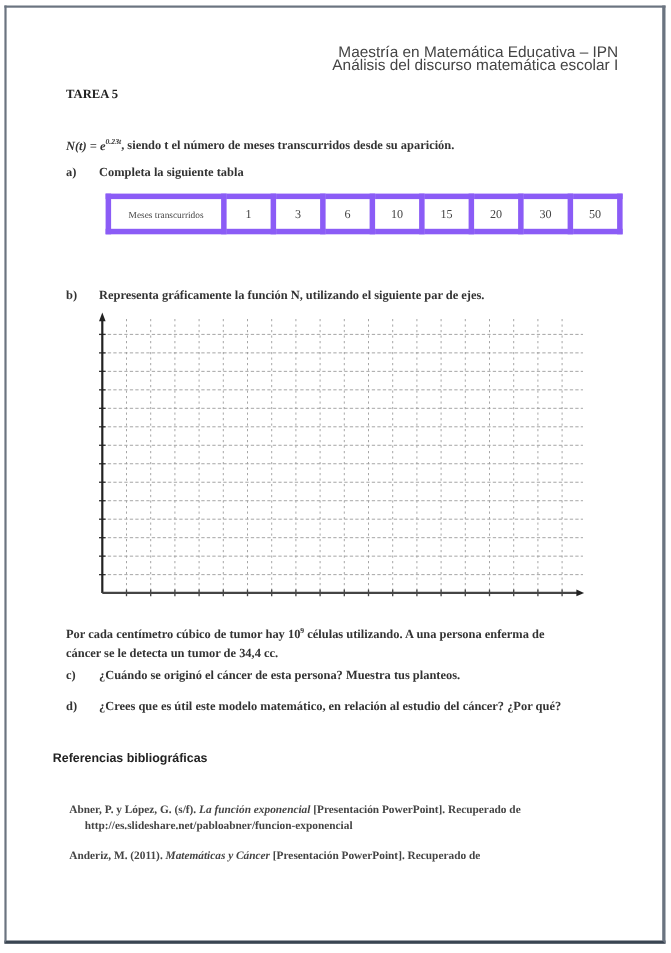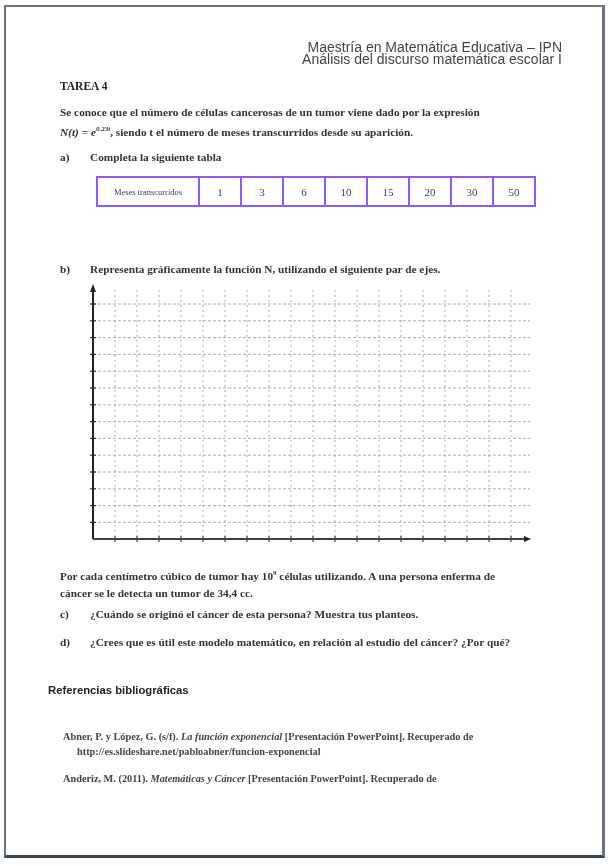--- a/index.html
+++ b/index.html
@@ -13,21 +13,21 @@
   .header { right:48px; top:41px; text-align:right; font-family:"Liberation Sans", sans-serif;
             font-size:14px; line-height:12px; color:#444; }
   .title { left:60px; top:80px; font-weight:bold; font-size:11.5px; color:#222; }
   .para { left:60px; width:493px; font-size:11.3px; line-height:17px; color:#333;
           text-align:justify; }
   .para b, .bold { font-weight:bold; }
   .item { left:60px; font-size:11.3px; color:#333; }
   .item .lbl { display:inline-block; width:30px; }
   table.tbl { position:absolute; left:96px; top:176px; border-collapse:collapse;
               font-size:10px; color:#444; }
-  table.tbl td { border:2px solid #8b5cf6; text-align:center; height:27px; padding:0; }
+  table.tbl td { border:5px solid #8b5cf6; text-align:center; height:27px; padding:0; }
   table.tbl td.h { width:100px; font-size:8.5px; line-height:10px; }
   table.tbl td.c { width:40px; font-size:11px; }
   .graph { position:absolute; left:0; top:0; }
   .refs-title { left:48px; top:684px; font-weight:bold; font-size:11.3px; color:#222;
                 font-family:"Liberation Sans", sans-serif; }
   .ref { left:63px; width:490px; font-size:10.3px; line-height:15px; color:#444;
          text-indent:0;margin-top:19px; }
   .ref .url { display:block; padding-left:14px; }
   i { font-style:italic; }
   sup { font-size:7px; }
@@ -35,24 +35,24 @@
 </head>
 <body>
 
 <div class="page"></div>
 
 <div class="abs header">
   <div>Maestría en Matemática Educativa – IPN</div>
   <div>Análisis del discurso matemática escolar I</div>
 </div>
 
-<div class="abs title">TAREA 4</div>
+<div class="abs title">TAREA 5</div>
 
 <div class="abs para" style="top:104px;">
-  <span class="bold">Se conoce que el número de células cancerosas de un tumor viene dado por la expresión</span><br>
+  <br>
   <span class="bold"><i>N(t) = e</i><sup><i>0.23t</i></sup></span><span class="bold">, siendo t el número de meses transcurridos desde su aparición.</span>
 </div>
 
 <div class="abs item bold" style="top:151px;">
   <span class="lbl">a)</span><span>Completa la siguiente tabla</span>
 </div>
 
 <table class="tbl">
   <tbody>
       <tr>

